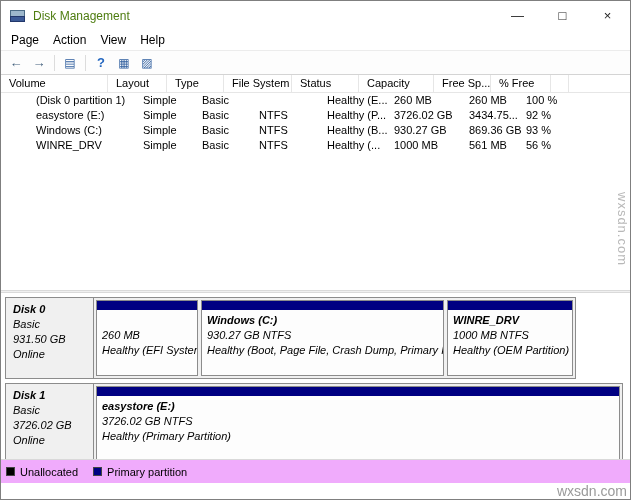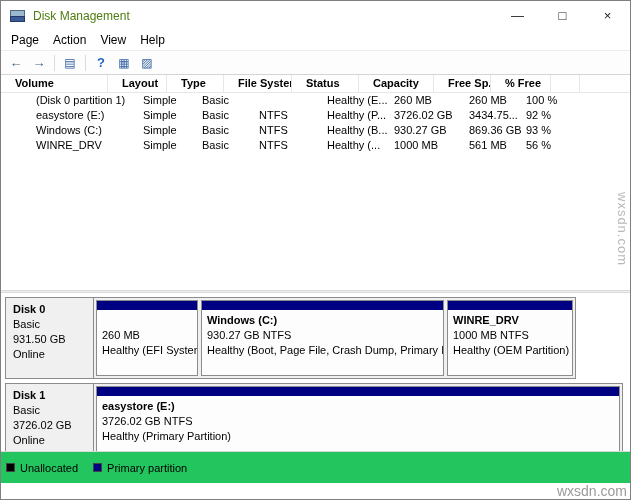--- a/index.html
+++ b/index.html
@@ -27,43 +27,43 @@
   .toolbar { height:25px; flex:none; display:flex; align-items:center; gap:3px; padding-left:5px;
              border-top:1px solid #ececec; border-bottom:1px solid #d4d4d4; background:#fdfdfd; }
   .tool-btn { width:20px; height:20px; display:flex; align-items:center; justify-content:center; font-size:13px; color:#44617e; }
   .tool-btn.blue { color:#2f5e9e; font-size:12px; }
   .tool-btn.help { color:#2467c0; font-weight:bold; font-size:13px; }
   .tool-sep { width:1px; height:16px; background:#dcdcdc; margin:0 2px; }
 
   
   .listview { height:215px; flex:none; background:#fff; overflow:hidden; }
   .lv-header { display:flex; height:18px; font-size:11px; color:#000; border-bottom:1px solid #e6e6e6; }
-  .lv-col { border-right:1px solid #e6e6e6; padding:2px 14px; white-space:nowrap; overflow:hidden;font-weight:bold; }
+  .lv-col { border-right:1px solid #e6e6e6; padding:2px 8px; white-space:nowrap; overflow:hidden; }
   .c0{width:107px;} .c1{width:59px;} .c2{width:57px;} .c3{width:68px;}
   .c4{width:67px;} .c5{width:75px;} .c6{width:57px;} .c7{width:60px;} .c8{width:18px;}
   .lv-row { display:flex; height:15px; font-size:11px; color:#000;padding-left:30px; }
   .lv-cell { padding:1px 5px; white-space:nowrap; overflow:hidden; }
 
   .splitter { height:3px; flex:none; background:#f0f0f0; border-top:1px solid #dadada; border-bottom:1px solid #dadada; }
 
   
-  .graphical { flex:1; background:#fff; padding:4px 0 0 4px; overflow:hidden; }
+  .graphical { flex:1; background:#fff; padding:4px 0 0 4px; overflow:hidden;font-style:italic; }
   .disk-row { display:flex; width:max-content; height:82px; border:1px solid #8c8c8c; background:#f0f0f0; margin-bottom:4px; }
   .disk-info { width:88px; flex:none; border-right:1px solid #8c8c8c; padding:4px 7px; font-size:11px; line-height:15px; background:#f0f0f0; }
   .disk-name { font-weight:bold; display:block; }
   .disk-line { display:block; }
   .parts { display:flex; gap:3px; padding:2px; }
   .part { border:1px solid #8c8c8c; background:#fdfdfd; display:flex; flex-direction:column; overflow:hidden; }
   .part-bar { height:9px; flex:none; background:#000082; }
   .part-text { padding:3px 5px; font-size:11px; line-height:15px; white-space:nowrap; overflow:hidden; }
   .part-title { font-weight:bold; display:block; min-height:15px; }
   .part-line { display:block; }
 
   
-  .legend { height:32px; flex:none; background:#22c55e; border-top:1px solid #d9d9d9;
+  .legend { height:24px; flex:none; background:#f0abfc; border-top:1px solid #d9d9d9;
             display:flex; align-items:center; gap:5px; padding-left:5px; font-size:11px; }
   .swatch { width:9px; height:9px; border:1px solid #444; display:inline-block; flex:none; }
   .sw-unallocated { background:#000000; }
   .sw-primary { background:#000082; }
   .legend-label { margin-right:10px; }
   .bottom-strip { height:16px; flex:none; background:#fff; }
 
   
   .wm-side { position:absolute; right:1px; top:192px; writing-mode:vertical-rl;
              color:#b8b8b8; font-size:13px; letter-spacing:1px; }

